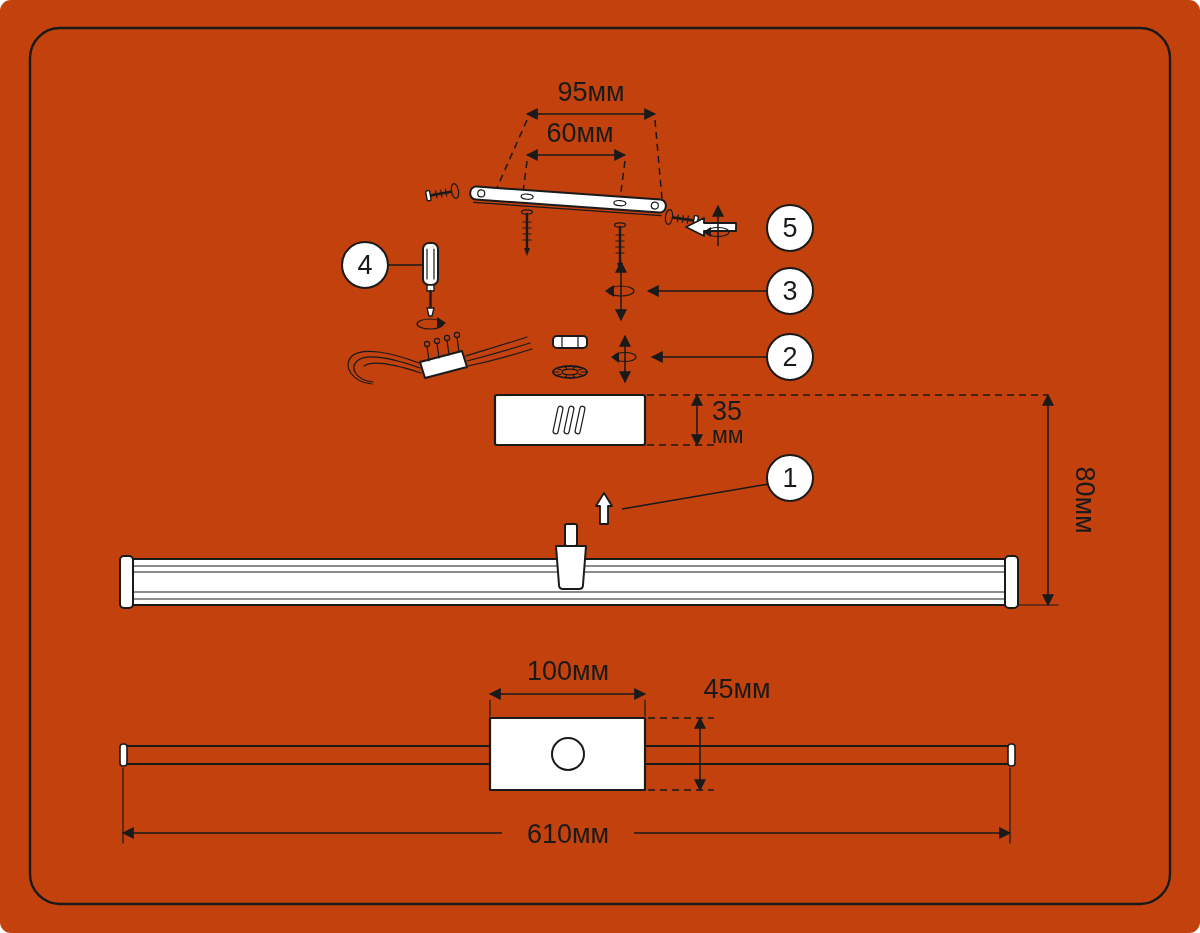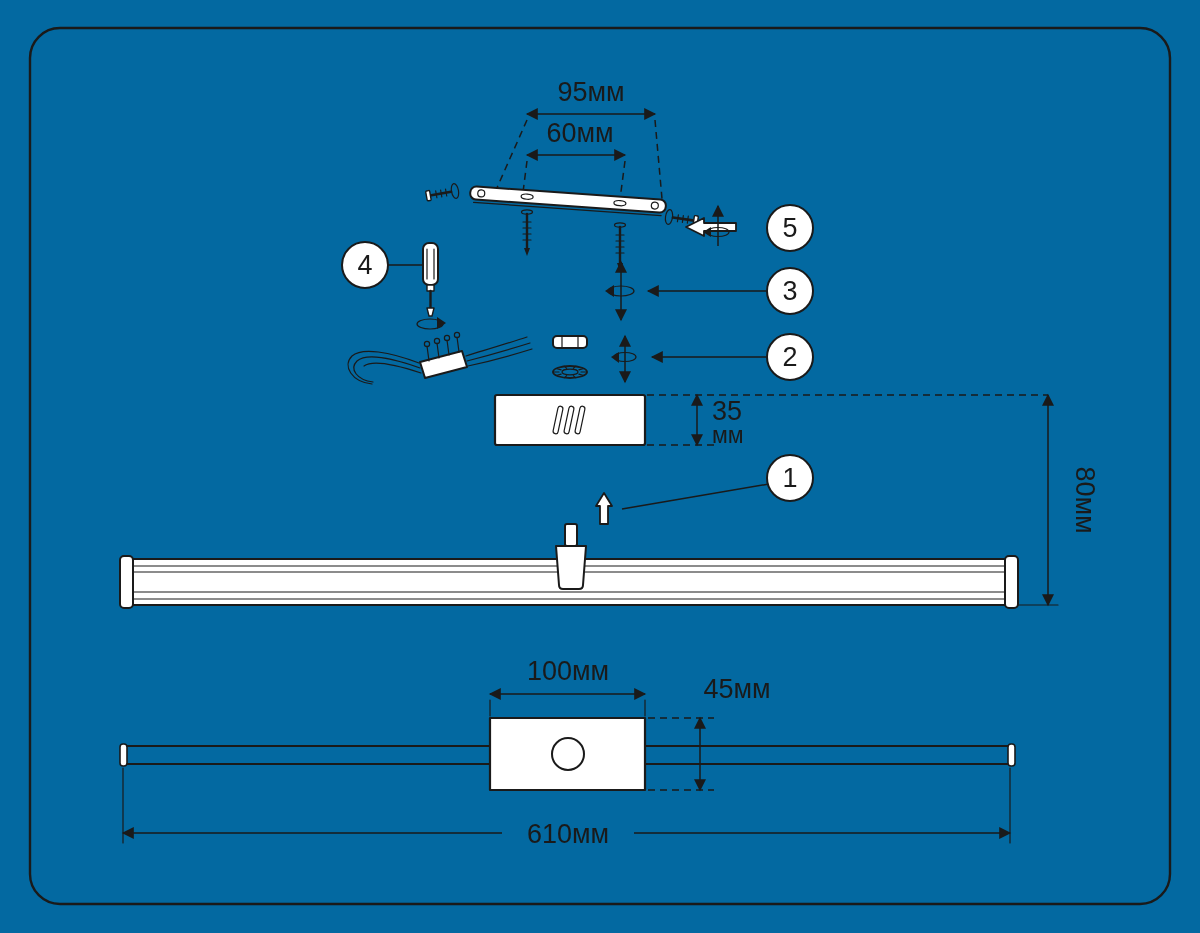--- a/index.html
+++ b/index.html
@@ -1,16 +1,16 @@
 <!DOCTYPE html>
 <html><head>
 <meta charset="utf-8">
 <style>
   html,body{margin:0;padding:0;background:#ffffff;}
-  .page{width:1200px;height:933px;position:relative;background:#0369a1;}
+  .page{width:1200px;height:933px;position:relative;background:#c2410c;border-radius:11px;}
   svg{display:block;}
   svg text{font-family:"Liberation Sans","DejaVu Sans",sans-serif;fill:#1a1a1a;}
   .lbl{font-size:27px;}
   .lbl-sm{font-size:23px;}
   .num{font-size:27px;}
   .s{stroke:#1a1a1a;fill:none;stroke-width:2;stroke-linecap:round;stroke-linejoin:round;}
   .sf{stroke:#1a1a1a;fill:#ffffff;stroke-width:2;stroke-linejoin:round;}
   .thin{stroke:#1a1a1a;fill:none;stroke-width:1.2;stroke-linecap:round;}
   .dim{stroke:#1a1a1a;fill:none;stroke-width:1.5;}
   .dash{stroke:#1a1a1a;fill:none;stroke-width:1.5;stroke-dasharray:7 5;}

